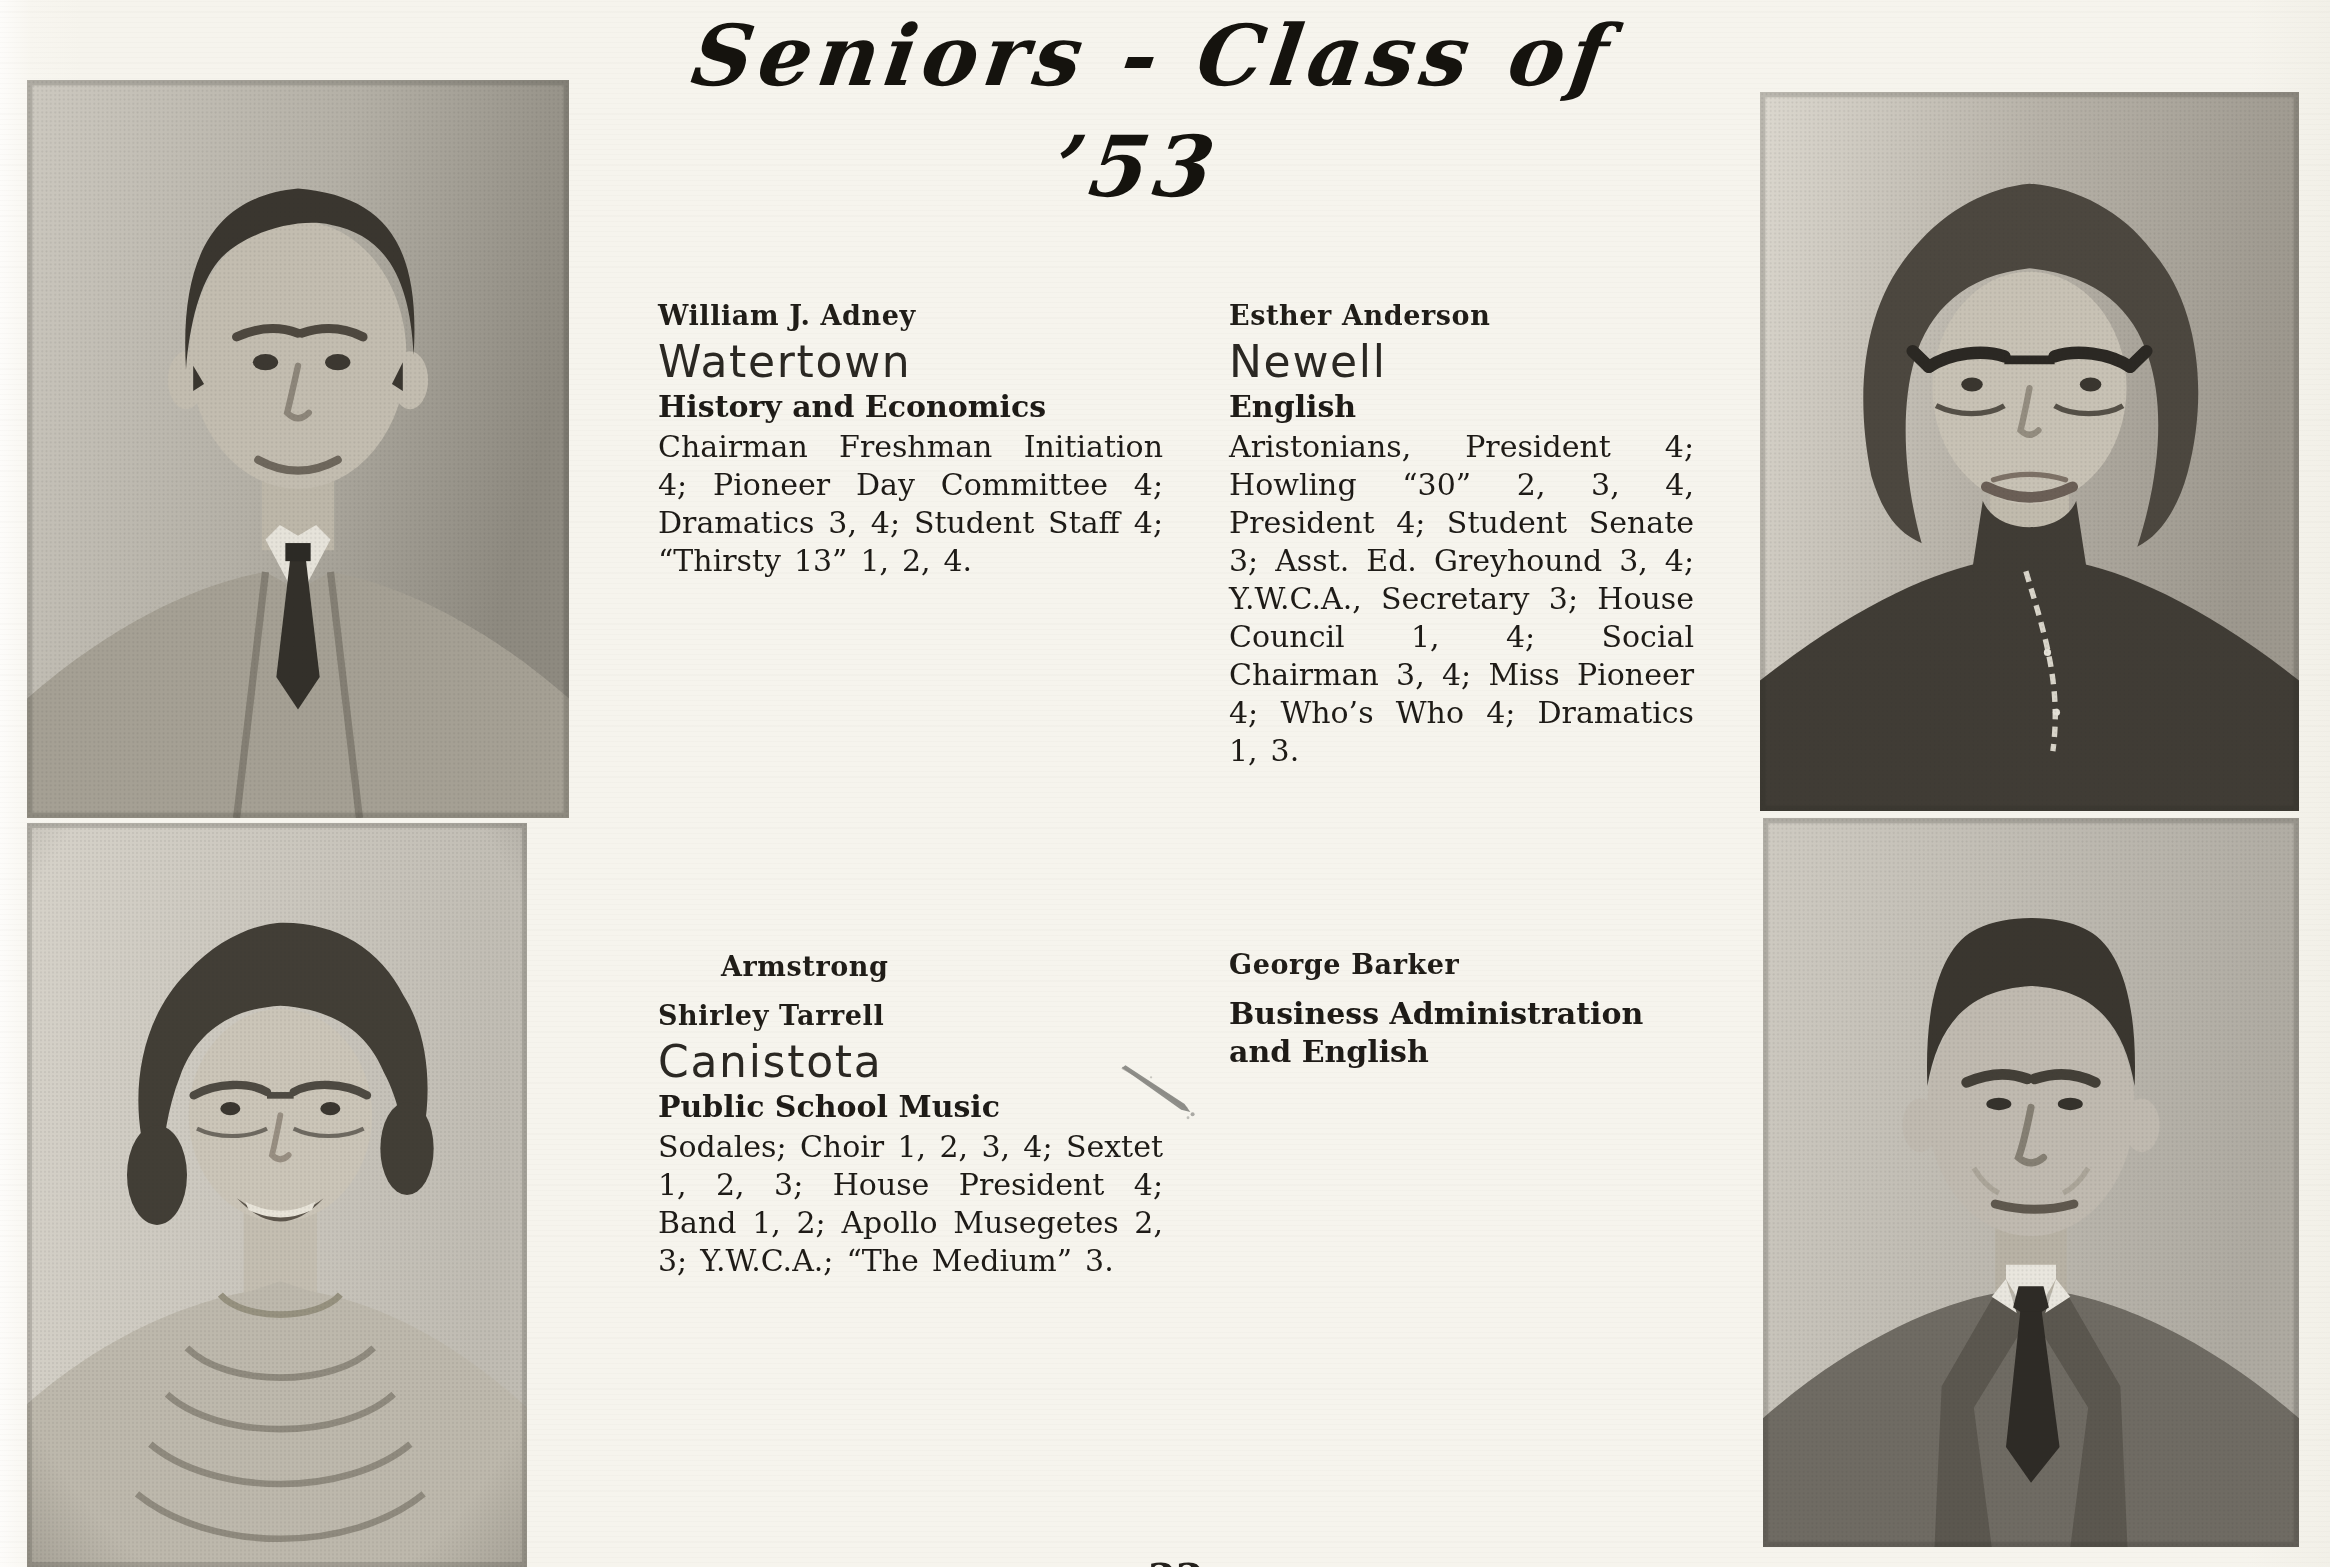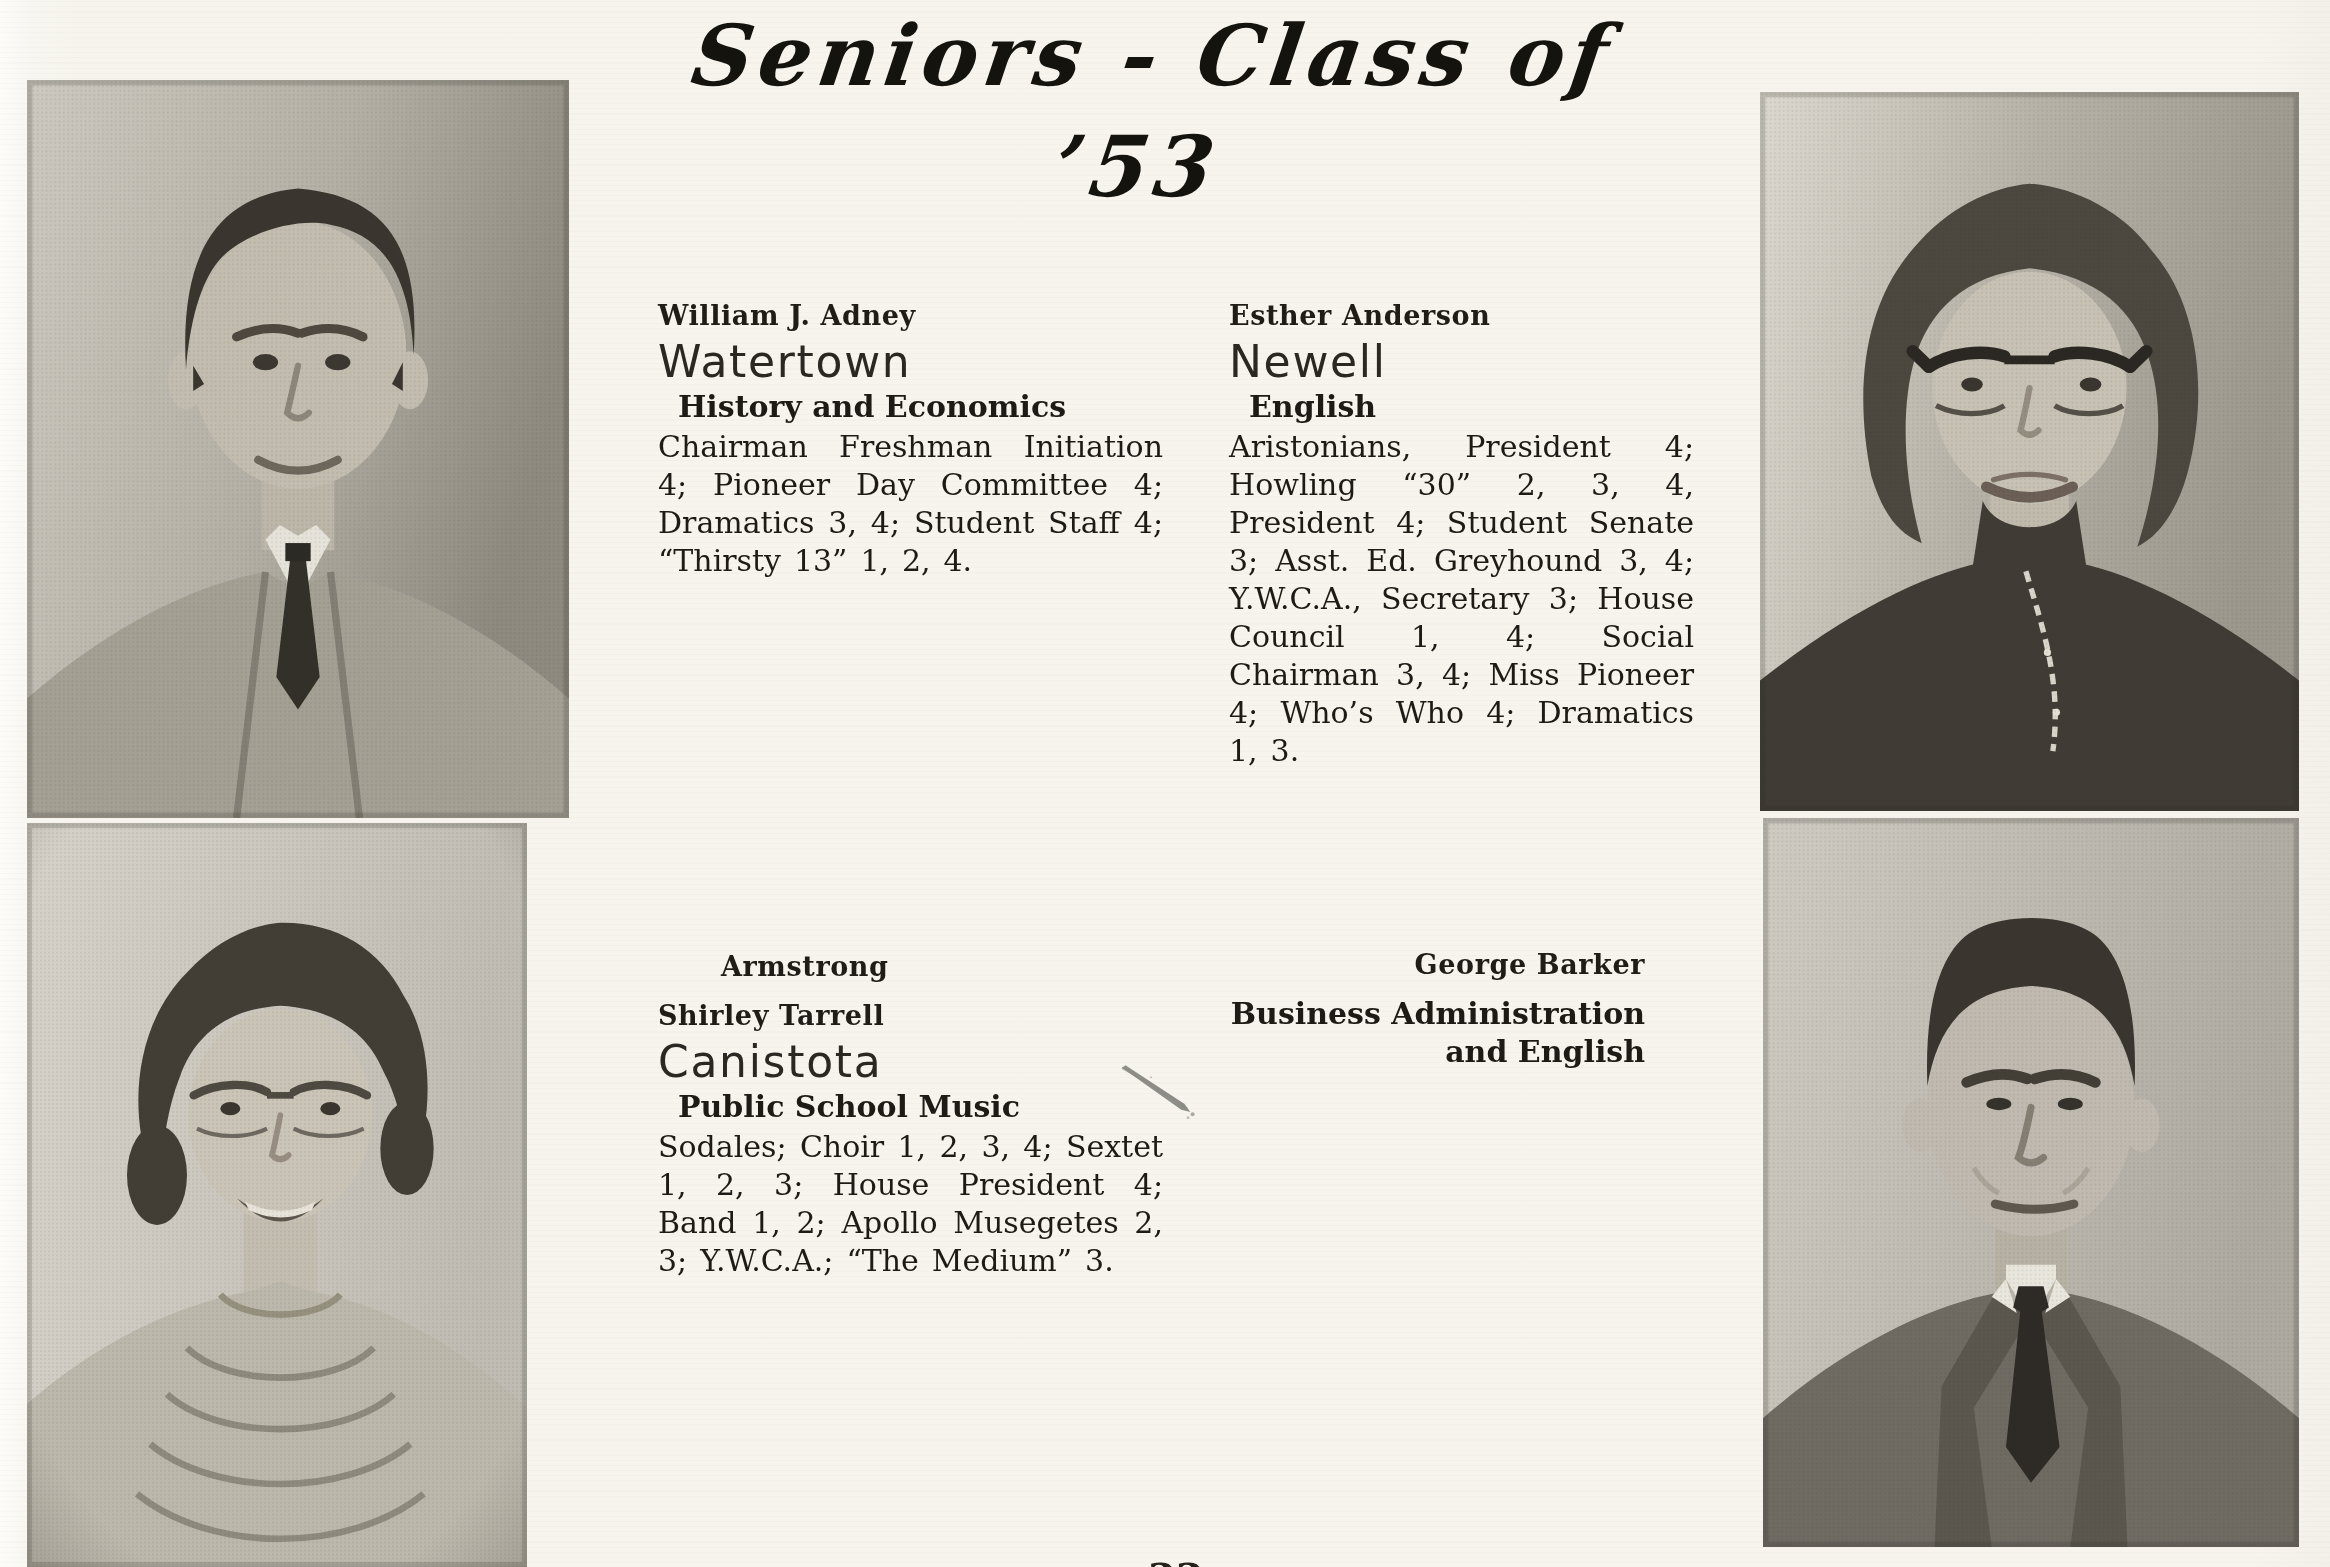--- a/index.html
+++ b/index.html
@@ -23,21 +23,21 @@
     font-family:"DejaVu Serif", serif; font-weight:700; font-size:27px; line-height:49px;
     letter-spacing:0.6px; color:#201d18; white-space:nowrap;
   }
   .name-indent { padding-left:63px; }
   .senior-hometown {
     margin-top:1px; font-family:"DejaVu Sans", sans-serif; font-weight:400;
     font-size:44px; line-height:41px; letter-spacing:1.7px; color:#2b2823;
   }
   .senior-major {
     margin-top:5.7px; font-family:"DejaVu Serif", serif; font-weight:700;
-    font-size:30px; line-height:38px; color:#1e1b17;margin-left:20px;
+    font-size:30px; line-height:38px; color:#1e1b17;
   }
   .senior-activities {
     margin-top:2.3px; font-family:"DejaVu Serif", serif; font-weight:400;
     font-size:30px; line-height:38px; color:#1e1b17;
     text-align:justify; word-spacing:3.4px;
   }
   .page-number {
     position:absolute; left:1130px; top:1552px; width:91px; text-align:center;
     font-family:"DejaVu Serif", serif; font-weight:700; font-size:40px; line-height:51px; color:#24211c;
   }
@@ -223,21 +223,21 @@
   </div>
 
   <div class="entry" style="left:658px; top:942px; width:505px;">
     <div class="senior-name name-indent">Armstrong</div>
     <div class="senior-name">Shirley Tarrell</div>
     <div class="senior-hometown">Canistota</div>
     <div class="senior-major">Public School Music</div>
     <div class="senior-activities">Sodales; Choir 1, 2, 3, 4; Sextet 1, 2, 3; House President 4; Band 1, 2; Apollo Musegetes 2, 3; Y.W.C.A.; “The Medium” 3.</div>
   </div>
 
-  <div class="entry" style="left:1180px; top:940px; width:465px;text-align:right;">
+  <div class="entry" style="left:1229px; top:940px; width:465px;">
     <div class="senior-name">George Barker</div>
     <div class="senior-major">Business Administration and English</div>
   </div>
 
   <div class="page-number">33</div>
 
   <svg class="scratch-overlay" viewBox="0 0 4095 2755">
     <path d="M1972,1876 L1978,1872 L2082,1940 L2092,1954 L2076,1950 Z" fill="#7d7c78" opacity="0.85"></path>
     <path d="M1972,1876 Q2030,1908 2086,1948" stroke="#8a8984" stroke-width="4" fill="none" opacity="0.6"></path>
     <circle cx="2096" cy="1958" r="3.5" fill="#8a8984" opacity="0.7"></circle>

